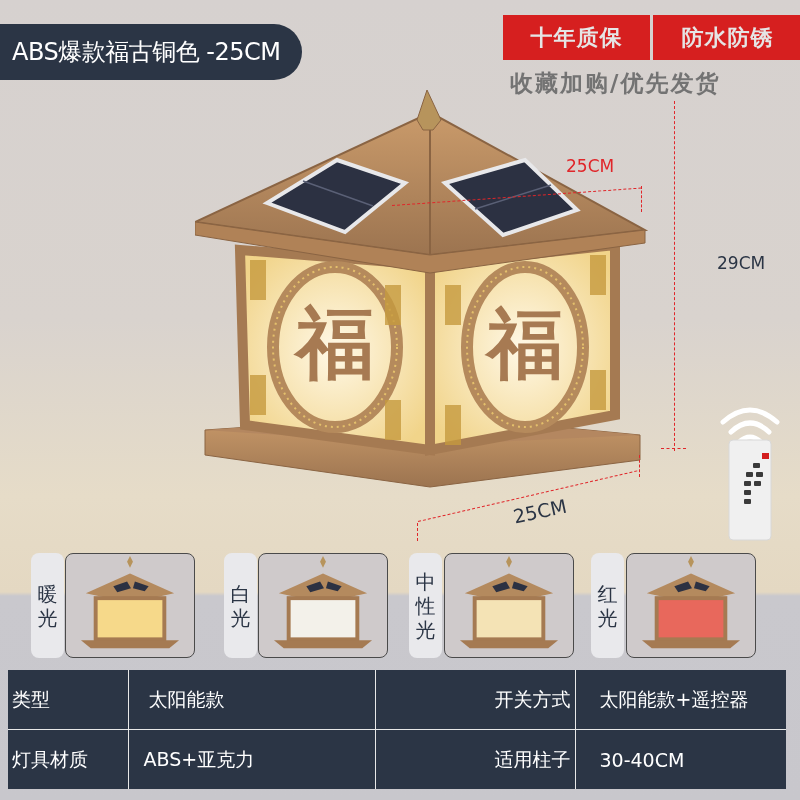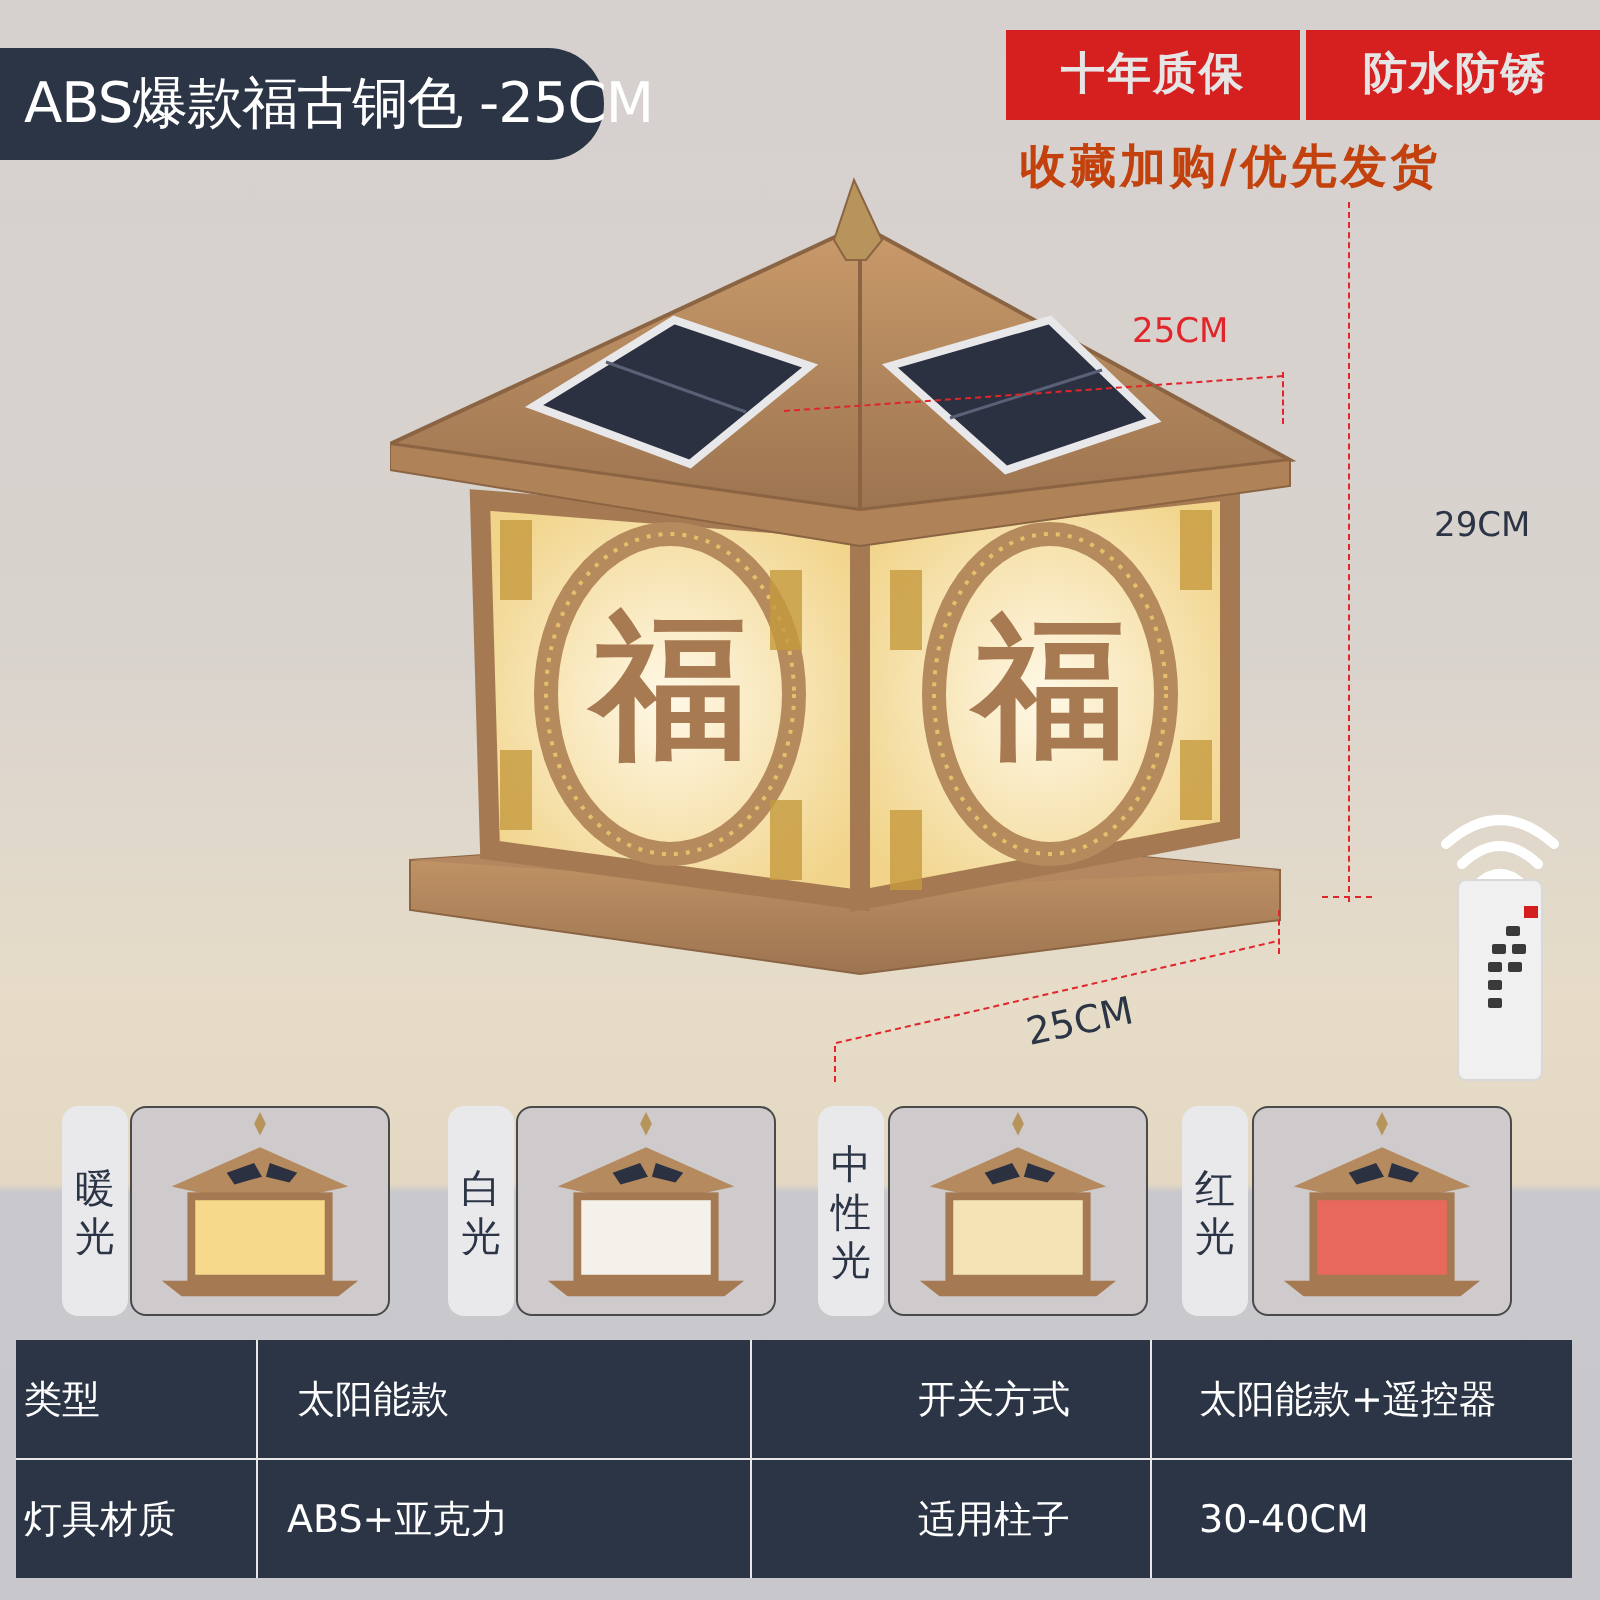--- a/index.html
+++ b/index.html
@@ -10,36 +10,36 @@
     background: linear-gradient(180deg, #d6d1cf 0%, #d9d3ce 40%, #e6dcc8 62%, #e4d8c2 74%, #c9c8cd 74.5%, #c8c7cc 100%);
   }
   .abs { position: absolute; }
 
   
   .title-pill {
     left: 0; top: 24px; width: 302px; height: 56px;
     background: #2b3545;
     border-radius: 0 28px 28px 0;
     color: #fff;
-    font-size: 28px; line-height: 56px;
+    font-size: 24px; line-height: 56px;
     padding-left: 12px;
     letter-spacing: -0.5px;
     white-space: nowrap;
   }
   .badge {
     top: 15px; height: 45px;
     background: #d61f1f; color: #e5e5e5;
     font-weight: bold; font-size: 22px; line-height: 45px;
     text-align: center; letter-spacing: 1px;
   }
   .badge-1 { left: 503px; width: 147px; }
   .badge-2 { left: 653px; width: 149px; }
   .subtitle {
     left: 510px; top: 68px; width: 280px;
-    font-size: 23px; font-weight: bold; color: #c2410c;
+    font-size: 23px; font-weight: bold; color: #737373;
     letter-spacing: 2px; white-space: nowrap;
   }
 
   
   .dim-label { font-size: 17px; white-space: nowrap; }
   .dim-red { color: #e0262a; }
   .dim-dark { color: #2b3545; }
   .vline { border-left: 1.5px dashed #e0262a; width: 0; }
   .hline { border-top: 1.5px dashed #e0262a; height: 0; }
 
@@ -72,21 +72,21 @@
   }
   table.specs td {
     border-bottom: 1px solid #e8e8e8;
     border-right: 1px solid #e8e8e8;
     height: 40px; padding: 0 4px; white-space: nowrap;
   }
   table.specs tr:last-child td { border-bottom: none; }
   table.specs td:last-child { border-right: none; }
   .c1 { width: 120px; }
   .c2 { width: 247px; }
-  .c3 { width: 200px; text-align: center; padding-left: 48px !important; }
+  .c3 { width: 200px; text-align: right; padding-left: 48px !important; }
   .c4 { width: 211px; }
 </style>
 </head>
 <body>
 
 <div class="abs title-pill">ABS爆款福古铜色 -25CM</div>
 <div class="abs badge badge-1">十年质保</div>
 <div class="abs badge badge-2">防水防锈</div>
 <div class="abs subtitle">收藏加购/优先发货</div>
 

